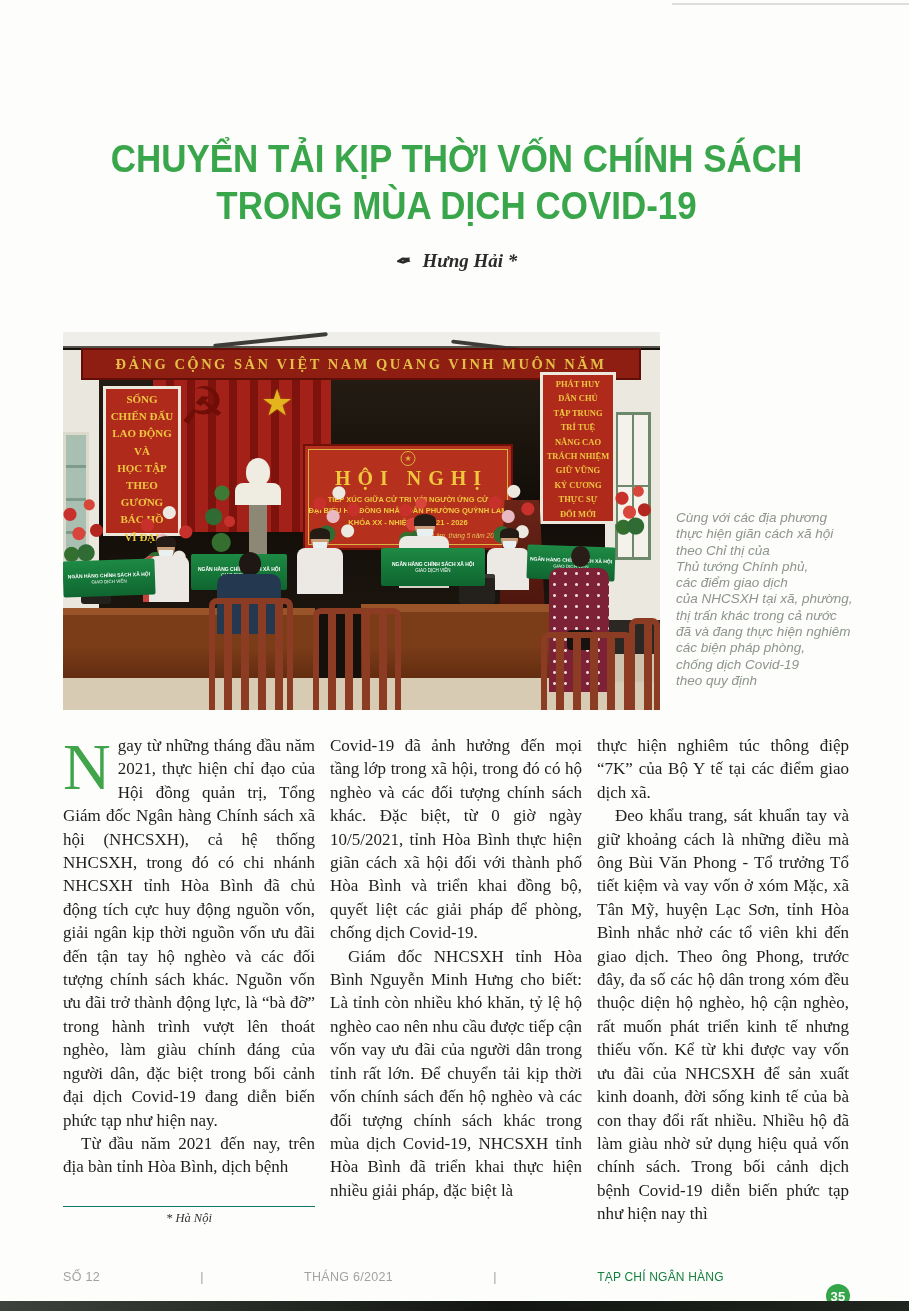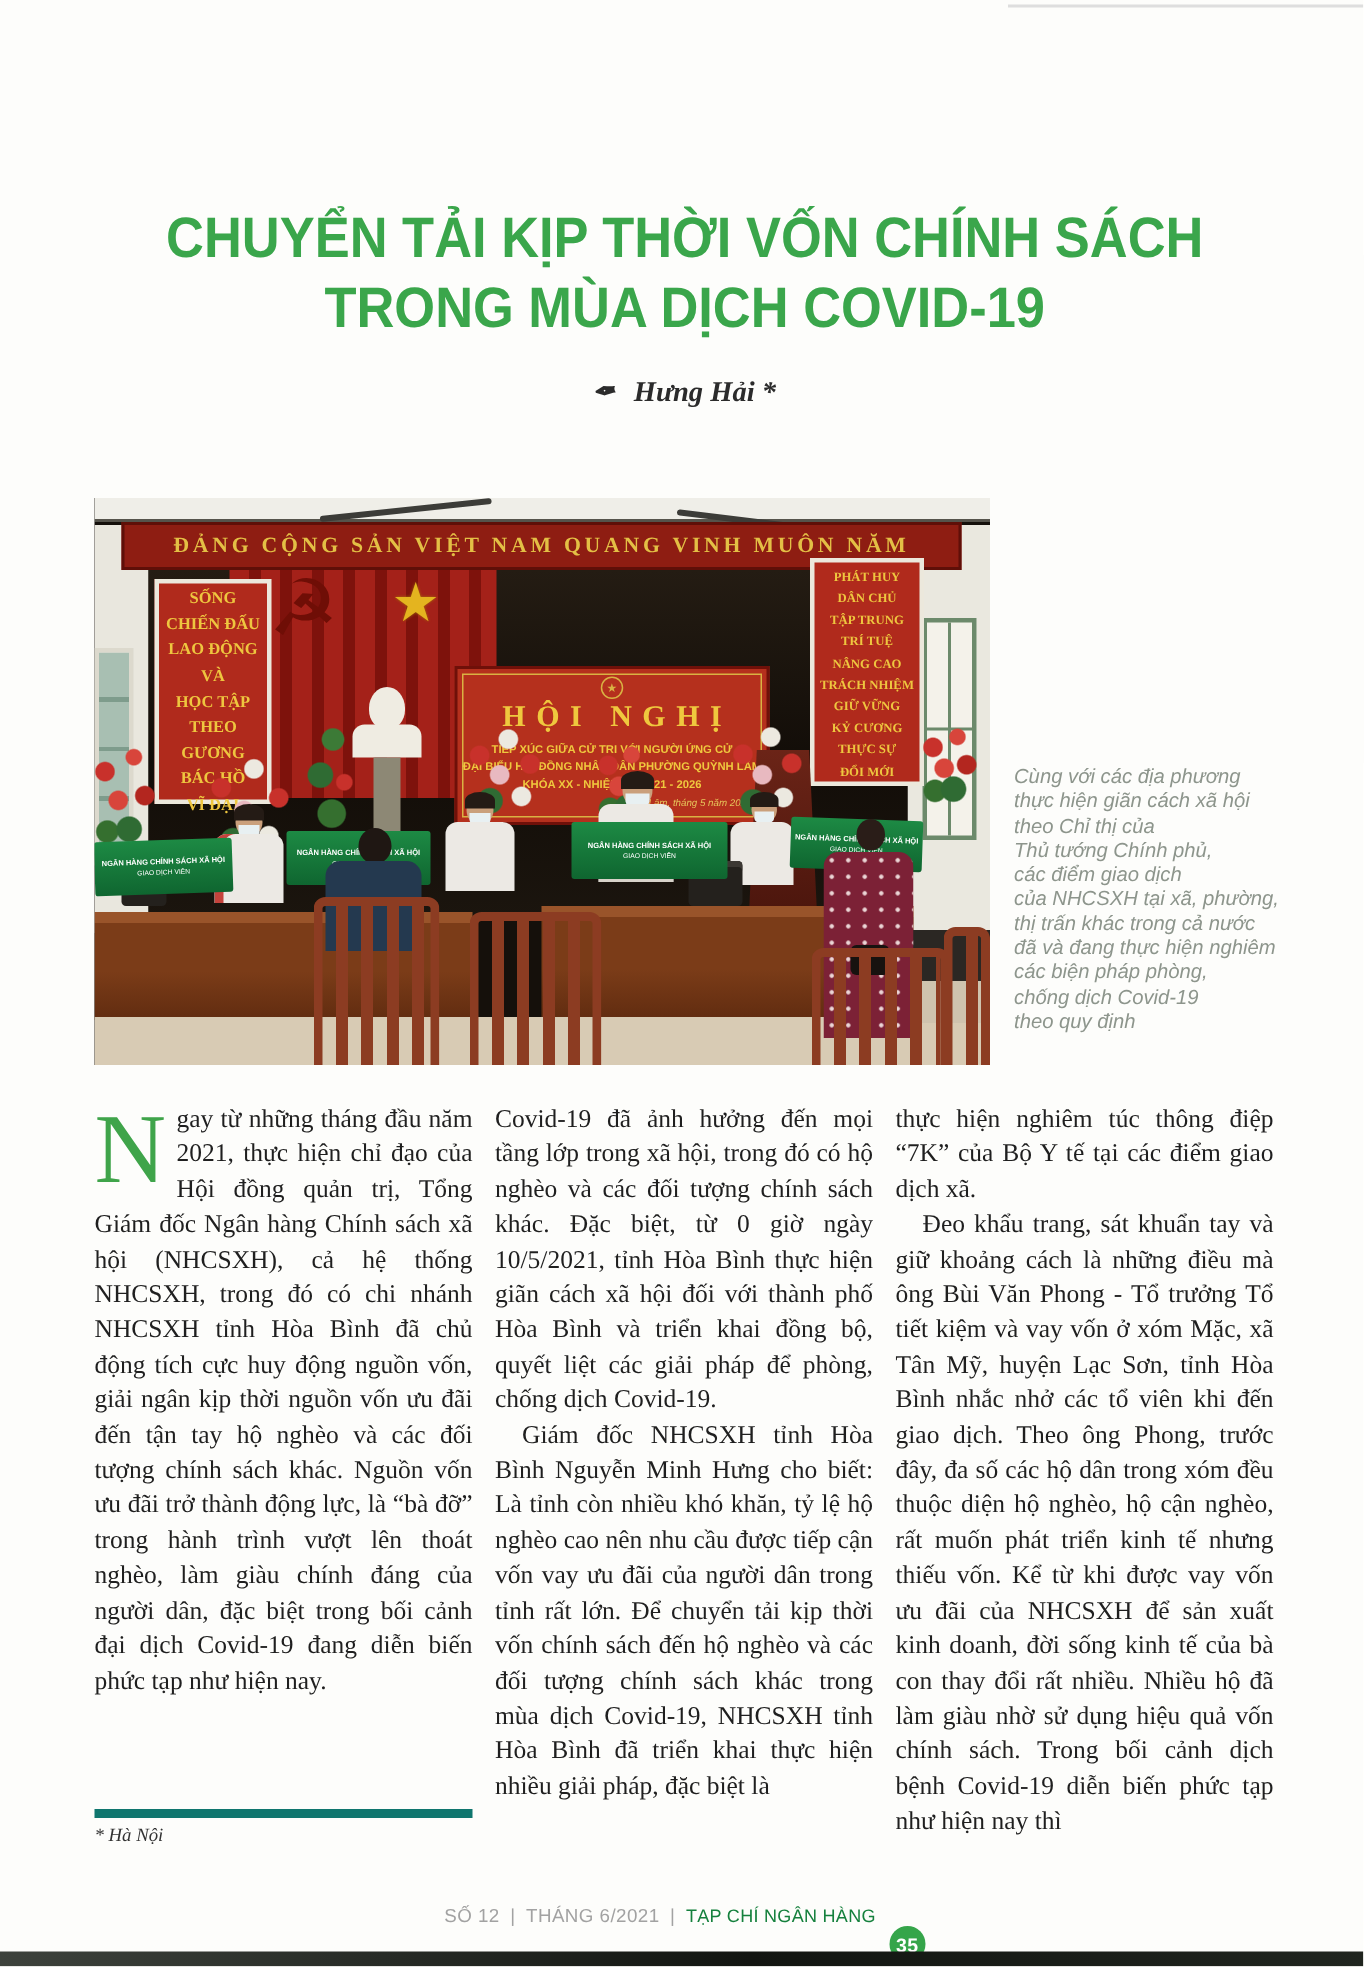--- a/index.html
+++ b/index.html
@@ -141,25 +141,25 @@
              font-size:13.5px; line-height:16.3px; color:#8d958c; }
 
   
   .cols { position:absolute; left:63px; top:734px; width:787px; display:flex; gap:15px;
           font-family:"Liberation Serif", serif; font-size:17px; line-height:23.4px; color:#1f1f1f; text-align:justify; }
   .col { width:252px; }
   .col p { margin:0; }
   .col p.indent { text-indent:18px; }
   .dropcap { float:left; color:#3fa44a; font-size:66px; line-height:58px; padding:4px 7px 0 0; font-family:"Liberation Serif", serif; }
 
-  .footnote { position:absolute; left:63px; top:1206px; width:252px; border-top:6px solid #0f766e; padding-top:4px;
-              text-align:left; font-family:"Liberation Serif", serif; font-style:italic; font-size:12.5px; color:#333; }
-
-  
-  .footer { position:absolute; top:1246px; left:63px; width:787px; display:flex; justify-content:center;
+  .footnote { position:absolute; left:63px; top:1206px; width:252px; border-top:1px solid #0f766e; padding-top:4px;
+              text-align:center; font-family:"Liberation Serif", serif; font-style:italic; font-size:12.5px; color:#333; }
+
+  
+  .footer { position:absolute; top:1246px; left:63px; width:787px; display:flex; justify-content:space-between;
             align-items:center; font-size:12.5px; color:#a2a2a2; letter-spacing:0.3px; }
   .f-sep { margin:0 7px; }
   .f-mag { color:#15803d; font-weight:normal; font-size:12px; letter-spacing:0.2px; }
   .f-page { width:24px; height:24px; border-radius:50%; background:#35a54a; color:#fff; font-weight:bold;
             font-size:13px; display:flex; align-items:center; justify-content:center; margin-left:9px;margin-top:38px; }
 
   .bottom-bar { position:absolute; left:0; bottom:0; width:100%; height:10px;
                 background:linear-gradient(90deg,#3d423c,#121511 55%,#20251f); }
 </style>
 </head>
@@ -254,20 +254,21 @@
     <div class="vw-bag"></div>
     <div class="ph-chair ch3"></div>
     <div class="ph-chair ch4"></div>
   </div>
 
   <div class="caption">Cùng với các địa phương<br>thực hiện giãn cách xã hội<br>theo Chỉ thị của<br>Thủ tướng Chính phủ,<br>các điểm giao dịch<br>của NHCSXH tại xã, phường,<br>thị trấn khác trong cả nước<br>đã và đang thực hiện nghiêm<br>các biện pháp phòng,<br>chống dịch Covid-19<br>theo quy định</div>
 
   <div class="cols">
     <div class="col">
       <p><span class="dropcap">N</span><span>gay từ những tháng đầu năm 2021, thực hiện chỉ đạo của Hội đồng quản trị, Tổng Giám đốc Ngân hàng Chính sách xã hội (NHCSXH), cả hệ thống NHCSXH, trong đó có chi nhánh NHCSXH tỉnh Hòa Bình đã chủ động tích cực huy động nguồn vốn, giải ngân kịp thời nguồn vốn ưu đãi đến tận tay hộ nghèo và các đối tượng chính sách khác. Nguồn vốn ưu đãi trở thành động lực, là “bà đỡ” trong hành trình vượt lên thoát nghèo, làm giàu chính đáng của người dân, đặc biệt trong bối cảnh đại dịch Covid-19 đang diễn biến phức tạp như hiện nay.</span></p>
+      <p class="indent">Từ đầu năm 2021 đến nay, trên địa bàn tỉnh Hòa Bình, dịch bệnh</p>
     </div>
     <div class="col">
       <p>Covid-19 đã ảnh hưởng đến mọi tầng lớp trong xã hội, trong đó có hộ nghèo và các đối tượng chính sách khác. Đặc biệt, từ 0 giờ ngày 10/5/2021, tỉnh Hòa Bình thực hiện giãn cách xã hội đối với thành phố Hòa Bình và triển khai đồng bộ, quyết liệt các giải pháp để phòng, chống dịch Covid-19.</p>
       <p class="indent">Giám đốc NHCSXH tỉnh Hòa Bình Nguyễn Minh Hưng cho biết: Là tỉnh còn nhiều khó khăn, tỷ lệ hộ nghèo cao nên nhu cầu được tiếp cận vốn vay ưu đãi của người dân trong tỉnh rất lớn. Để chuyển tải kịp thời vốn chính sách đến hộ nghèo và các đối tượng chính sách khác trong mùa dịch Covid-19, NHCSXH tỉnh Hòa Bình đã triển khai thực hiện nhiều giải pháp, đặc biệt là</p>
     </div>
     <div class="col">
       <p>thực hiện nghiêm túc thông điệp “7K” của Bộ Y tế tại các điểm giao dịch xã.</p>
       <p class="indent">Đeo khẩu trang, sát khuẩn tay và giữ khoảng cách là những điều mà ông Bùi Văn Phong - Tổ trưởng Tổ tiết kiệm và vay vốn ở xóm Mặc, xã Tân Mỹ, huyện Lạc Sơn, tỉnh Hòa Bình nhắc nhở các tổ viên khi đến giao dịch. Theo ông Phong, trước đây, đa số các hộ dân trong xóm đều thuộc diện hộ nghèo, hộ cận nghèo, rất muốn phát triển kinh tế nhưng thiếu vốn. Kể từ khi được vay vốn ưu đãi của NHCSXH để sản xuất kinh doanh, đời sống kinh tế của bà con thay đổi rất nhiều. Nhiều hộ đã làm giàu nhờ sử dụng hiệu quả vốn chính sách. Trong bối cảnh dịch bệnh Covid-19 diễn biến phức tạp như hiện nay thì</p>
     </div>
   </div>

